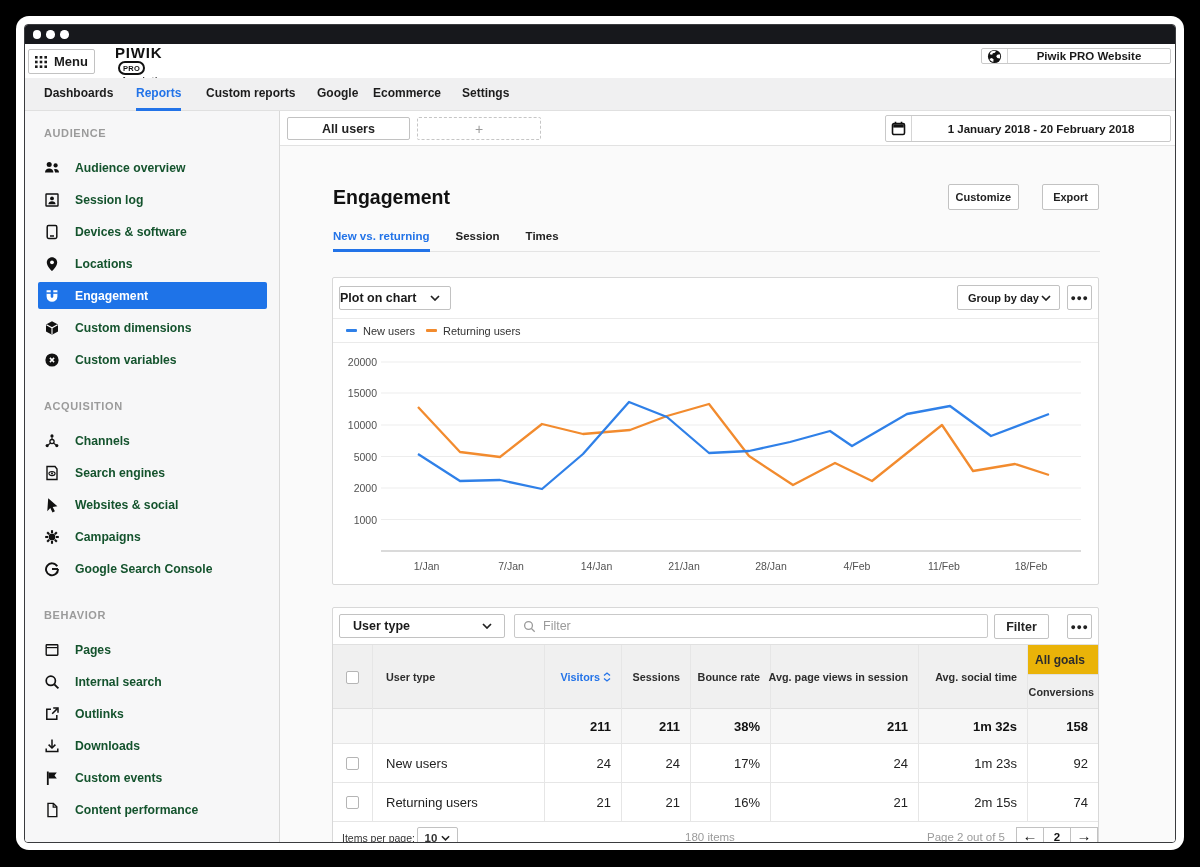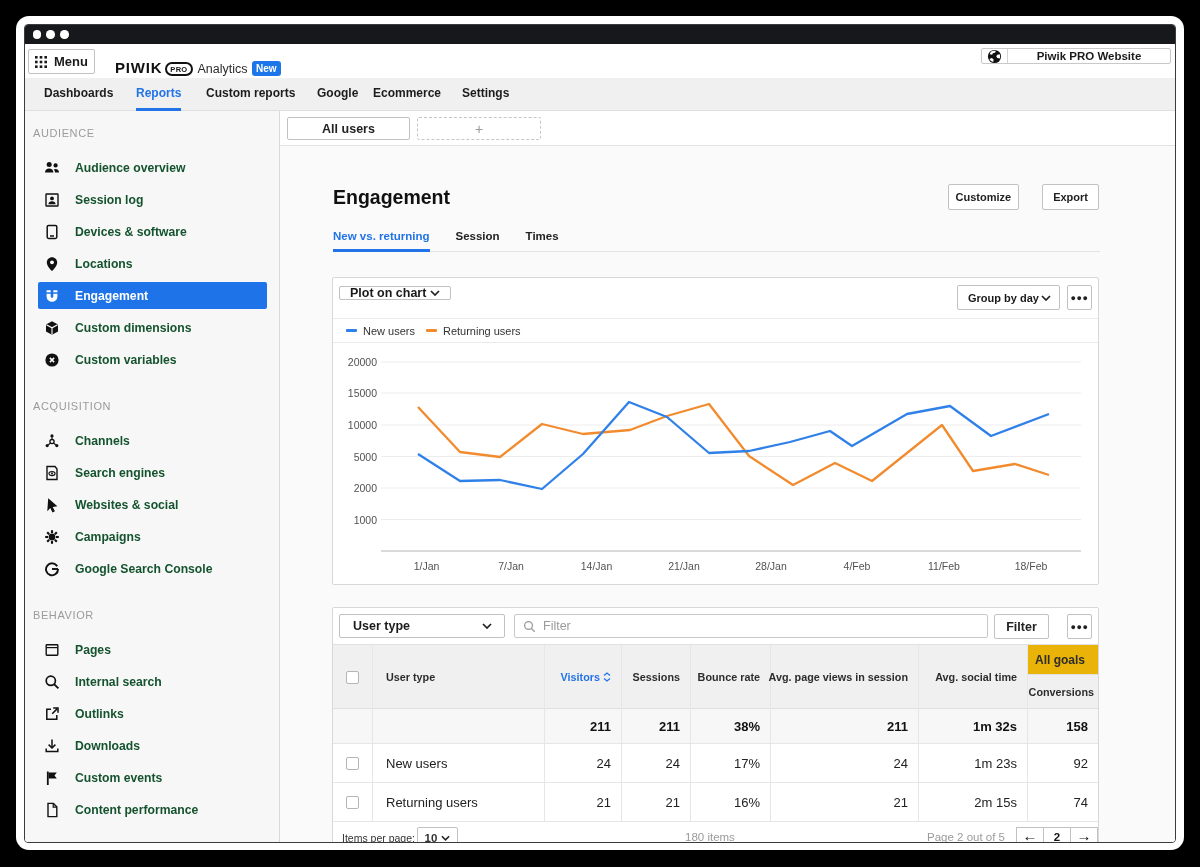--- a/index.html
+++ b/index.html
@@ -3,34 +3,34 @@
 <meta charset="utf-8">
 <style>
 * { margin:0; padding:0; box-sizing:border-box; }
 html,body { width:1200px; height:867px; background:#000; font-family:"Liberation Sans",sans-serif; overflow:hidden; }
 .window { position:absolute; left:16px; top:16px; width:1168px; height:834px; background:#fff; border-radius:13px; }
 .app { position:absolute; left:8px; top:8px; width:1152px; height:819px; border:1px solid #3a3b3e; border-radius:4px; overflow:hidden; background:#fff; }
 .titlebar { position:absolute; left:0; top:0; width:100%; height:19px; background:#17181c; }
 .dot { position:absolute; top:5px; width:8.5px; height:8.5px; border-radius:50%; background:#fff; }
 .header { position:absolute; left:0; top:19px; width:100%; height:34px; background:#fff; }
 .menubtn { position:absolute; left:3px; top:5px; width:67px; height:25px; border:1px solid #c2c2c2; border-radius:2px; display:flex; align-items:center; justify-content:center; gap:7px; font-size:13px; font-weight:bold; color:#1a1a1a; }
-.logo { position:absolute; left:90px; top:0; height:32px; display:flex; align-items:flex-end; }
+.logo { position:absolute; left:90px; top:0; height:32px; display:flex; align-items:flex-start;flex-direction:column; }
 .piwik { font-size:15px; font-weight:900; letter-spacing:0.8px; color:#111; }
 .propill { margin-left:3px; border:2px solid #111; border-radius:7px; font-size:7.5px; font-weight:900; color:#111; padding:0.5px 3px; letter-spacing:0.3px; }
 .analytics { margin-left:5px; font-size:12.5px; color:#2b2b2b; }
 .newbadge { margin-left:4px; background:#1d76e9; color:#fff; font-size:10px; font-weight:bold; border-radius:3px; padding:1.5px 4.5px 2.5px 4.5px; }
 .sitesel { position:absolute; right:4px; top:4px; width:190px; height:16px; border:1px solid #c9c9c9; border-radius:2px; display:flex; align-items:center; background:#fff; }
 .sitesel .globecell { width:26px; height:100%; border-right:1px solid #d5d5d5; display:flex; align-items:center; justify-content:center; }
 .sitesel .sitename { flex:1; text-align:center; font-size:11.5px; font-weight:bold; color:#1a1a1a; }
 .tabbar { position:absolute; left:0; top:53px; width:100%; height:33px; background:#f0f0f1; border-bottom:1px solid #e0e0e0; }
 .tabbar .tab { position:absolute; top:0; height:33px; line-height:31px; font-size:12px; font-weight:bold; color:#1c1c1c; white-space:nowrap; }
 .tabbar .tab.active { color:#2273e8; border-bottom:3px solid #2273e8; }
 .body { position:absolute; left:0; top:86px; width:100%; bottom:0; display:flex; }
 .sidebar { width:255px; background:#f7f7f8; border-right:1px solid #d9d9d9; flex:none; overflow:hidden; }
-.seclabel { margin:16px 0 15px 8px; font-size:11px; font-weight:normal; letter-spacing:0.6px; color:#9b9b9b; }
+.seclabel { margin:16px 0 15px 19px; font-size:11px; font-weight:bold; letter-spacing:0.6px; color:#9b9b9b; }
 .seclabel.later { margin-top:27px; }
 .sitem { margin:0 0 5px 13px; width:229px; height:27px; border-radius:2px; display:flex; align-items:center; font-size:12.2px; font-weight:bold; color:#14532d; }
 .sitem .icon { width:16px; height:16px; margin:0 15px 0 6px; flex:none; }
 .sitem.sel { background:#1e73e8; color:#fff; }
 .main { flex:1; position:relative; background:#fafafa; overflow:hidden; }
 .filterstrip { position:absolute; left:0; top:0; width:100%; height:35px; background:#fff; border-bottom:1px solid #e2e2e2; }
 .btn { border:1px solid #c2c2c2; border-radius:2px; background:#fff; font-size:12.5px; font-weight:bold; color:#222; display:flex; align-items:center; justify-content:center; white-space:nowrap; }
 .allusers { position:absolute; left:7px; top:6px; width:123px; height:23px; }
 .plusbtn { position:absolute; left:137px; top:6px; width:124px; height:23px; border:1px dashed #c6c6c6; border-radius:2px; color:#9a9a9a; font-size:14px; display:flex; align-items:center; justify-content:center; background:transparent; }
 .datesel { position:absolute; right:4px; top:4px; width:286px; height:27px; border:1px solid #c9c9c9; border-radius:2px; background:#fff; display:flex; align-items:center; }
@@ -41,21 +41,21 @@
 .hbtns { position:absolute; top:37px; right:76px; display:flex; gap:23px; }
 .hbtns .btn { height:26px; padding:0 7px; font-size:11px; }
 .rtabs { position:absolute; left:53px; top:77px; width:767px; height:28px; border-bottom:1px solid #e4e4e4; display:flex; gap:26px; }
 .rtab { height:28px; line-height:24px; font-size:11.5px; font-weight:bold; color:#222; white-space:nowrap; }
 .rtab.active { color:#2273e8; border-bottom:3px solid #2273e8; height:28px; }
 .panel { position:absolute; left:52px; background:#fff; border:1px solid #d8d8d8; border-radius:2px; }
 .chartpanel { top:130px; width:767px; height:308px; }
 .phead { position:absolute; left:0; top:0; width:100%; height:40px; }
 .selbtn { border:1px solid #c2c2c2; border-radius:2px; background:#fff; font-size:12.5px; font-weight:bold; color:#1a1a1a; display:flex; align-items:center; white-space:nowrap; }
 .selbtn svg { flex:none; }
-.plotsel { position:absolute; left:6px; top:8px; width:112px; height:14px; padding-left:10px; font-size:12.5px; }
+.plotsel { position:absolute; left:6px; top:8px; width:112px; height:24px; font-size:12.5px; }
 .groupsel { position:absolute; right:38px; top:7px; width:103px; height:25px; padding-left:10px; font-size:11px; }
 .dots3 { position:absolute; right:6px; top:7px; width:25px; height:25px; border:1px solid #c2c2c2; border-radius:2px; background:#fff; display:flex; align-items:center; justify-content:center; font-size:9px; letter-spacing:0.5px; font-weight:bold; color:#222; }
 .legend { position:absolute; left:0; top:40px; width:100%; height:25px; border-top:1px solid #eaeaea; border-bottom:1px solid #eaeaea; display:flex; align-items:center; font-size:11px; color:#333; }
 .ldash { width:11px; height:3px; border-radius:1px; margin-right:6px; }
 .chartarea { position:absolute; left:0; top:65px; width:765px; height:241px; }
 .tablepanel { top:460px; width:767px; height:420px; }
 .tfilter { position:relative; height:37px; border-bottom:1px solid #e0e0e0; }
 .usersel { position:absolute; left:6px; top:6px; width:166px; height:24px; padding-left:13px; justify-content:flex-start; }
 .usersel svg { position:absolute; right:12px; } .usersel { font-size:12.5px; }
 .searchbox { position:absolute; left:181px; top:6px; width:474px; height:24px; border:1px solid #c9c9c9; border-radius:2px; background:#fff; display:flex; align-items:center; padding-left:8px; }
@@ -223,20 +223,31 @@
             </svg>Custom events</div>
       <div class="sitem"><svg class="icon" viewBox="0 0 16 16">
               <path d="M4 1.4h5.4l3.4 3.4v9.8H4z" fill="none" stroke="#111" stroke-width="1.4"></path>
               <path d="M9.2 1.6v3.6h3.6" fill="none" stroke="#111" stroke-width="1.2"></path>
             </svg>Content performance</div>
     </aside>
     <div class="main">
       <div class="filterstrip">
         <div class="btn allusers">All users</div>
         <div class="plusbtn">+</div>
+        <div class="datesel">
+          <div class="calcell">
+                <svg width="15" height="15" viewBox="0 0 16 16">
+                  <rect x="1.6" y="2.8" width="12.8" height="11.6" rx="1.5" fill="none" stroke="#111" stroke-width="1.7"></rect>
+                  <rect x="2.4" y="3.6" width="11.2" height="3.4" fill="#111"></rect>
+                  <line x1="4.8" y1="0.8" x2="4.8" y2="3.4" stroke="#111" stroke-width="1.7"></line>
+                  <line x1="11.2" y1="0.8" x2="11.2" y2="3.4" stroke="#111" stroke-width="1.7"></line>
+                </svg>
+              </div>
+          <div class="datetext">1 January 2018 - 20 February 2018</div>
+        </div>
       </div>
       <div class="content">
         <h1>Engagement</h1>
         <div class="hbtns">
               <div class="btn">Customize</div>
               <div class="btn" style="padding:0 10px">Export</div>
             </div>
         <div class="rtabs">
           <div class="rtab active">New vs. returning</div>
           <div class="rtab">Session</div>

